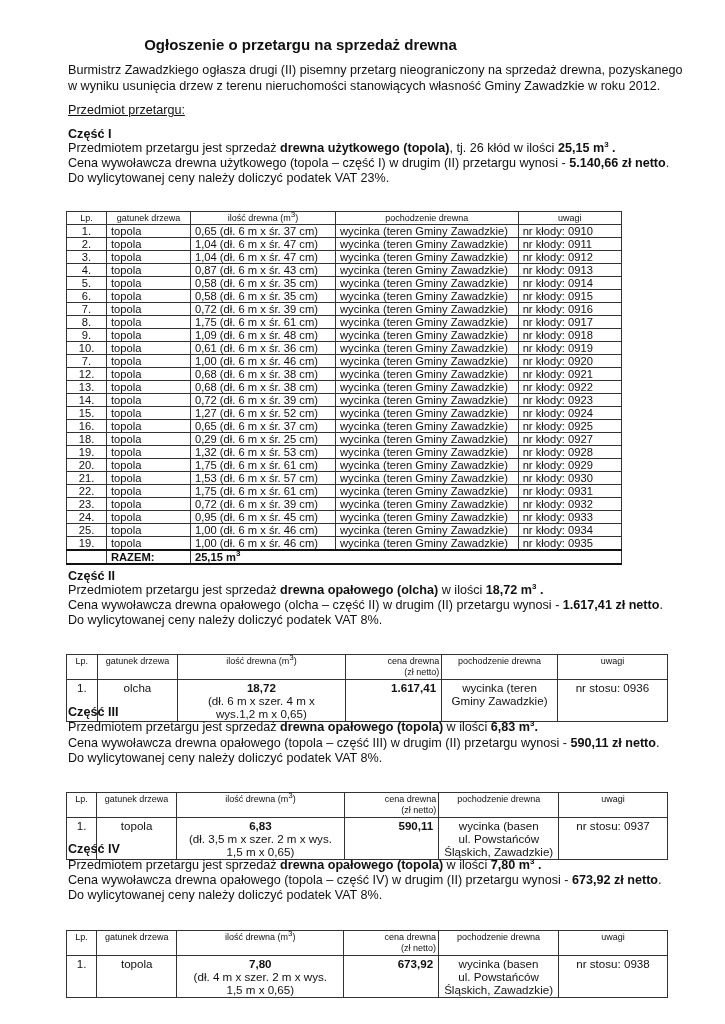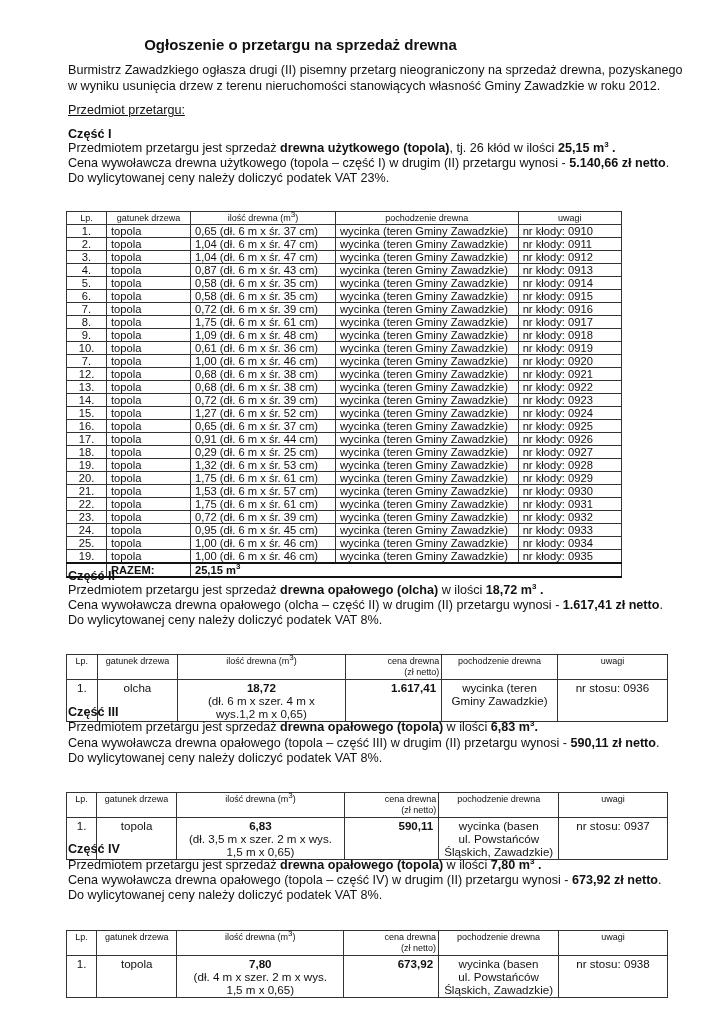--- a/index.html
+++ b/index.html
@@ -175,27 +175,20 @@
           <td class="c-u">nr kłody: 0924</td>
         </tr>
         <tr>
           <td class="c-lp">16.</td>
           <td class="c-g">topola</td>
           <td class="c-i">0,65 (dł. 6 m x śr. 37 cm)</td>
           <td class="c-p">wycinka (teren Gminy Zawadzkie)</td>
           <td class="c-u">nr kłody: 0925</td>
         </tr>
         <tr>
-          <td class="c-lp">17.</td>
-          <td class="c-g">topola</td>
-          <td class="c-i">0,91 (dł. 6 m x śr. 44 cm)</td>
-          <td class="c-p">wycinka (teren Gminy Zawadzkie)</td>
-          <td class="c-u">nr kłody: 0926</td>
-        </tr>
-        <tr>
           <td class="c-lp">18.</td>
           <td class="c-g">topola</td>
           <td class="c-i">0,29 (dł. 6 m x śr. 25 cm)</td>
           <td class="c-p">wycinka (teren Gminy Zawadzkie)</td>
           <td class="c-u">nr kłody: 0927</td>
         </tr>
         <tr>
           <td class="c-lp">19.</td>
           <td class="c-g">topola</td>
           <td class="c-i">1,32 (dł. 6 m x śr. 53 cm)</td>

